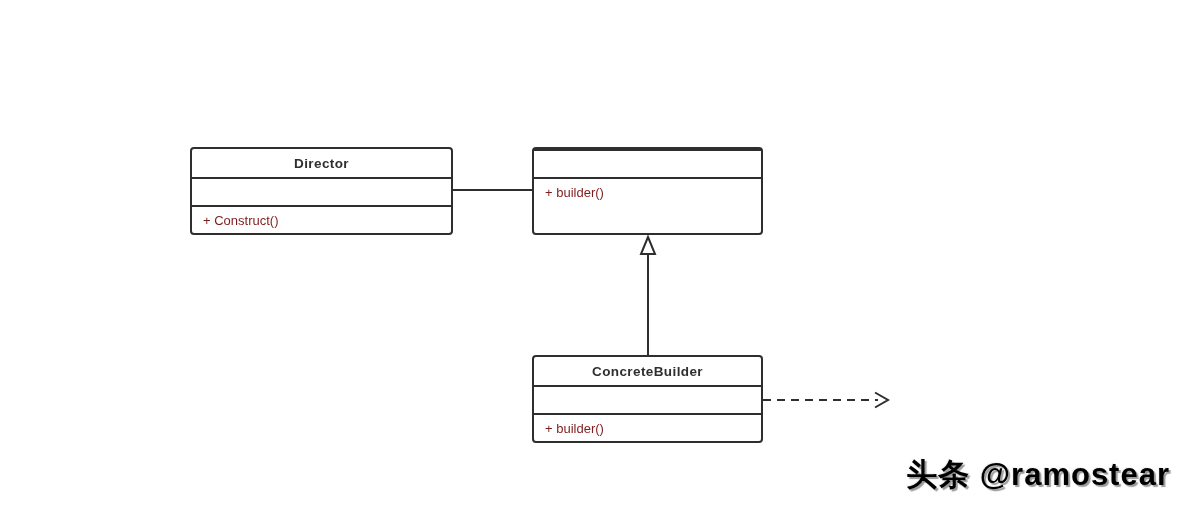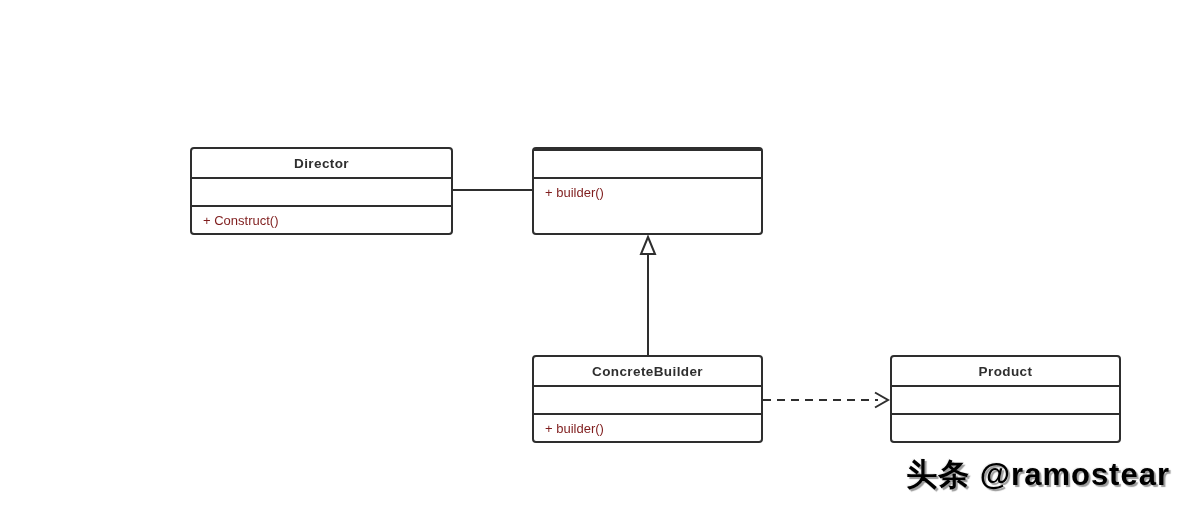--- a/index.html
+++ b/index.html
@@ -101,21 +101,16 @@
     <div class="uml-attrs"></div>
     <div class="uml-methods">+ builder()</div>
   </div>
 
   <div class="uml-class pos-concretebuilder">
     <div class="uml-title">ConcreteBuilder</div>
     <div class="uml-attrs"></div>
     <div class="uml-methods">+ builder()</div>
   </div>
 
-  <div class="uml-class pos-product">
-    <div class="uml-title">Product</div>
-    <div class="uml-attrs"></div>
-    <div class="uml-methods"></div>
-  </div>
 
   <div class="watermark">头条 @ramostear</div>
 
 </div>
 
 </body></html>

